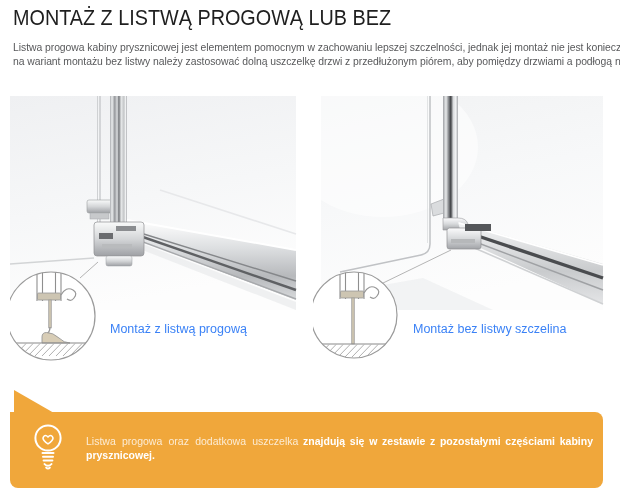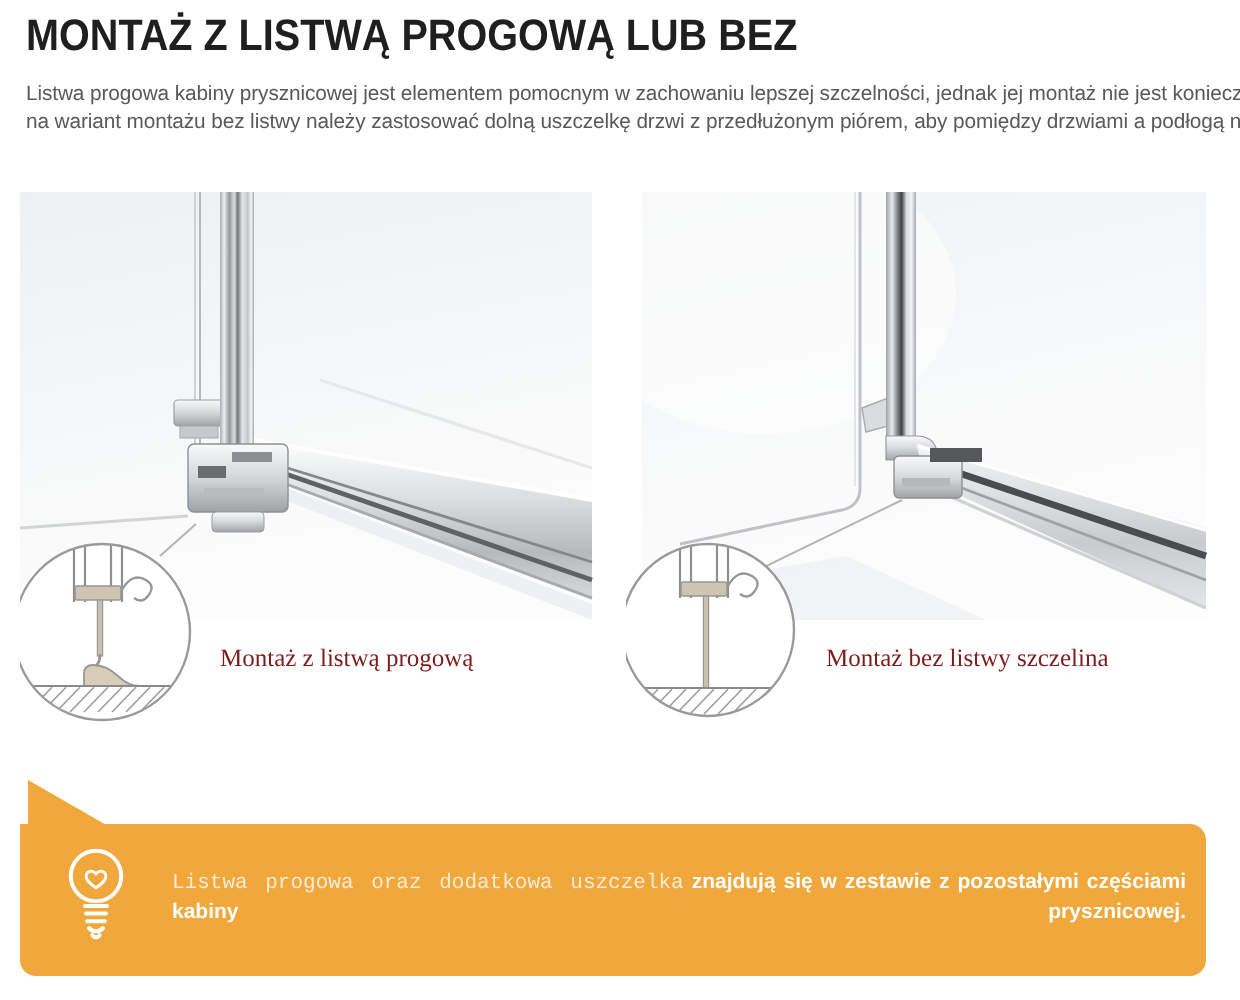--- a/index.html
+++ b/index.html
@@ -2,51 +2,51 @@
 <html><head>
 <meta charset="utf-8">
 <style>
   html,body{margin:0;padding:0;}
   body{
     width:620px;height:500px;position:relative;background:#ffffff;
     font-family:"Liberation Sans", sans-serif;overflow:hidden;
   }
   .page-title{
     position:absolute;left:13px;top:5px;margin:0;
-    font-size:22px;font-weight:bold;color:#1F1F1F;letter-spacing:0px;white-space:nowrap;
+    font-size:22px;font-weight:normal;color:#1F1F1F;letter-spacing:0px;white-space:nowrap;
   }
   .page-title .squeeze{display:inline-block;transform:scaleX(.9);transform-origin:left center;}
   .intro{
     position:absolute;left:13px;top:41px;width:600px;
     font-size:10.4px;line-height:14px;color:#58595B;letter-spacing:-0.05px;
   }
   .intro div{white-space:nowrap;}
   .panel{position:absolute;top:92px;width:300px;height:272px;}
   .panel.left{left:10px;}
   .panel.right{left:313px;}
   .panel svg{position:absolute;left:0;top:0;}
   .caption{
     position:absolute;left:100px;top:230px;white-space:nowrap;
-    font-size:12.5px;color:#7f1d1d;font-family:Liberation Serif, serif;
+    font-size:12.5px;color:#3b82f6;
   }
   .note-banner{
     position:absolute;left:10px;top:412px;width:593px;height:76px;
     background:#F0A73B;border-radius:0 8px 8px 8px;
   }
   .note-spike{
     position:absolute;left:4px;top:-22px;width:40px;height:23px;background:#F0A73B;
     clip-path:polygon(0 0,100% 100%,0 100%);
   }
   .note-bulb{position:absolute;left:20px;top:11px;}
   .note-text{
     position:absolute;left:76px;right:10px;top:22px;
     font-size:10.5px;line-height:14px;color:#fff;
   }
   .note-line1{text-align:justify;text-align-last:justify;}
-  .note-line1 .light{color:rgba(255,255,255,.78);word-spacing:1.5px;font-family:Liberation Mono, monospace;}
+  .note-line1 .light{color:rgba(255,255,255,.78);word-spacing:1.5px;}
   .note-line1 b{color:#ffffff;font-weight:bold;}
   .note-line2{color:rgba(255,255,255,.62);}
 </style>
 </head>
 <body>
 
 <h1 class="page-title"><span class="squeeze">MONTAŻ Z LISTWĄ PROGOWĄ LUB BEZ</span></h1>
 
 <div class="intro">
   <div>Listwa progowa kabiny prysznicowej jest elementem pomocnym w zachowaniu lepszej szczelności, jednak jej montaż nie jest koniecznością. Decydując się</div>

